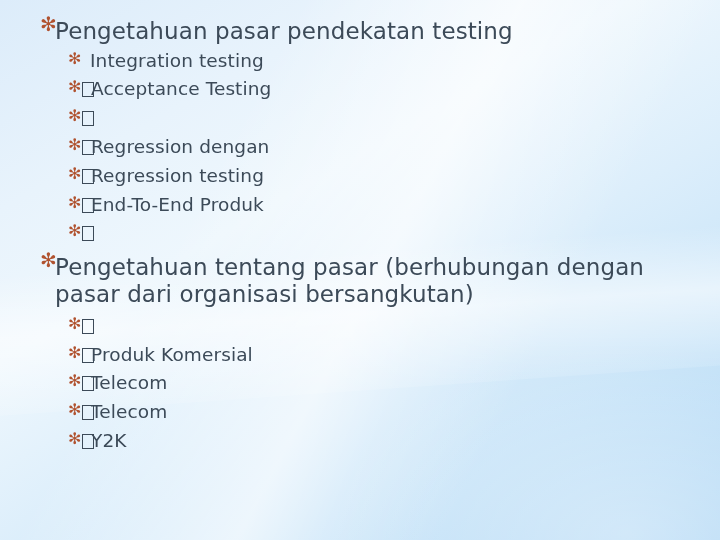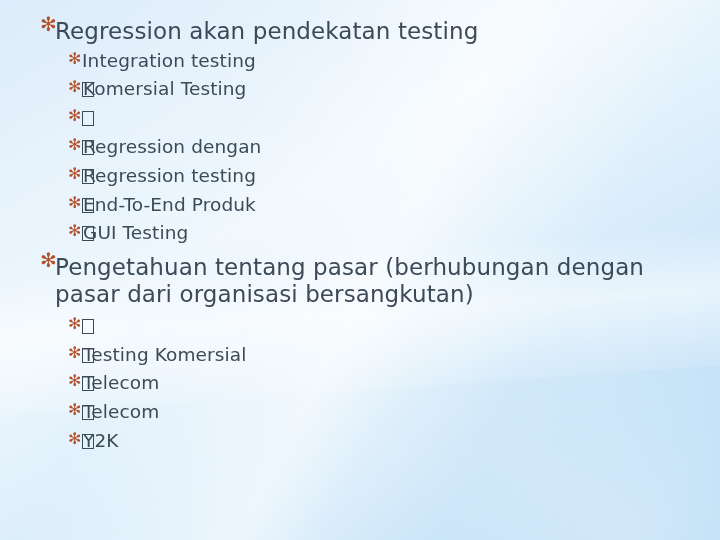--- a/index.html
+++ b/index.html
@@ -120,82 +120,83 @@
     margin-right: -11px;
     vertical-align: -2px;
     box-sizing: border-box;
     background: transparent;
     position: relative;
     z-index: 1;
   }
   .lvl2 .txt {
     position: relative;
     z-index: 2;
+    margin-left: 8px;
   }
 
   .group { margin-bottom: 6px; }
   .group2 .lvl1 { line-height: 1.17; }
   .group2 .sublist { margin-top: 4px; }
 </style>
 </head>
 <body>
 
 <div id="slide">
   <div id="content">
 
     <div class="group group1">
       <div class="lvl1">
         <span class="bullet">✻</span>
-        <span>Regression akan pendekatan testing</span>
+        <span>Pengetahuan pasar pendekatan testing</span>
       </div>
       <ul class="sublist">
         <li class="lvl2">
           <span class="bullet">✻</span>
           <span class="txt">Integration testing</span>
         </li>
         <li class="lvl2">
           <span class="bullet">✻</span>
-          <span class="tofu"></span><span class="txt">Komersial Testing</span>
+          <span class="tofu"></span><span class="txt">Acceptance Testing</span>
         </li>
         <li class="lvl2">
           <span class="bullet">✻</span>
           <span class="tofu"></span>
         </li>
         <li class="lvl2">
           <span class="bullet">✻</span>
           <span class="tofu"></span><span class="txt">Regression dengan</span>
         </li>
         <li class="lvl2">
           <span class="bullet">✻</span>
           <span class="tofu"></span><span class="txt">Regression testing</span>
         </li>
         <li class="lvl2">
           <span class="bullet">✻</span>
           <span class="tofu"></span><span class="txt">End-To-End Produk</span>
         </li>
         <li class="lvl2">
           <span class="bullet">✻</span>
-          <span class="tofu"></span><span class="txt">GUI Testing</span>
+          <span class="tofu"></span>
         </li>
       </ul>
     </div>
 
     <div class="group group2">
       <div class="lvl1">
         <span class="bullet">✻</span>
         <span>Pengetahuan tentang pasar (berhubungan dengan pasar dari organisasi bersangkutan)</span>
       </div>
       <ul class="sublist">
         <li class="lvl2">
           <span class="bullet">✻</span>
           <span class="tofu"></span>
         </li>
         <li class="lvl2">
           <span class="bullet">✻</span>
-          <span class="tofu"></span><span class="txt">Testing Komersial</span>
+          <span class="tofu"></span><span class="txt">Produk Komersial</span>
         </li>
         <li class="lvl2">
           <span class="bullet">✻</span>
           <span class="tofu"></span><span class="txt">Telecom</span>
         </li>
         <li class="lvl2">
           <span class="bullet">✻</span>
           <span class="tofu"></span><span class="txt">Telecom</span>
         </li>
         <li class="lvl2">

